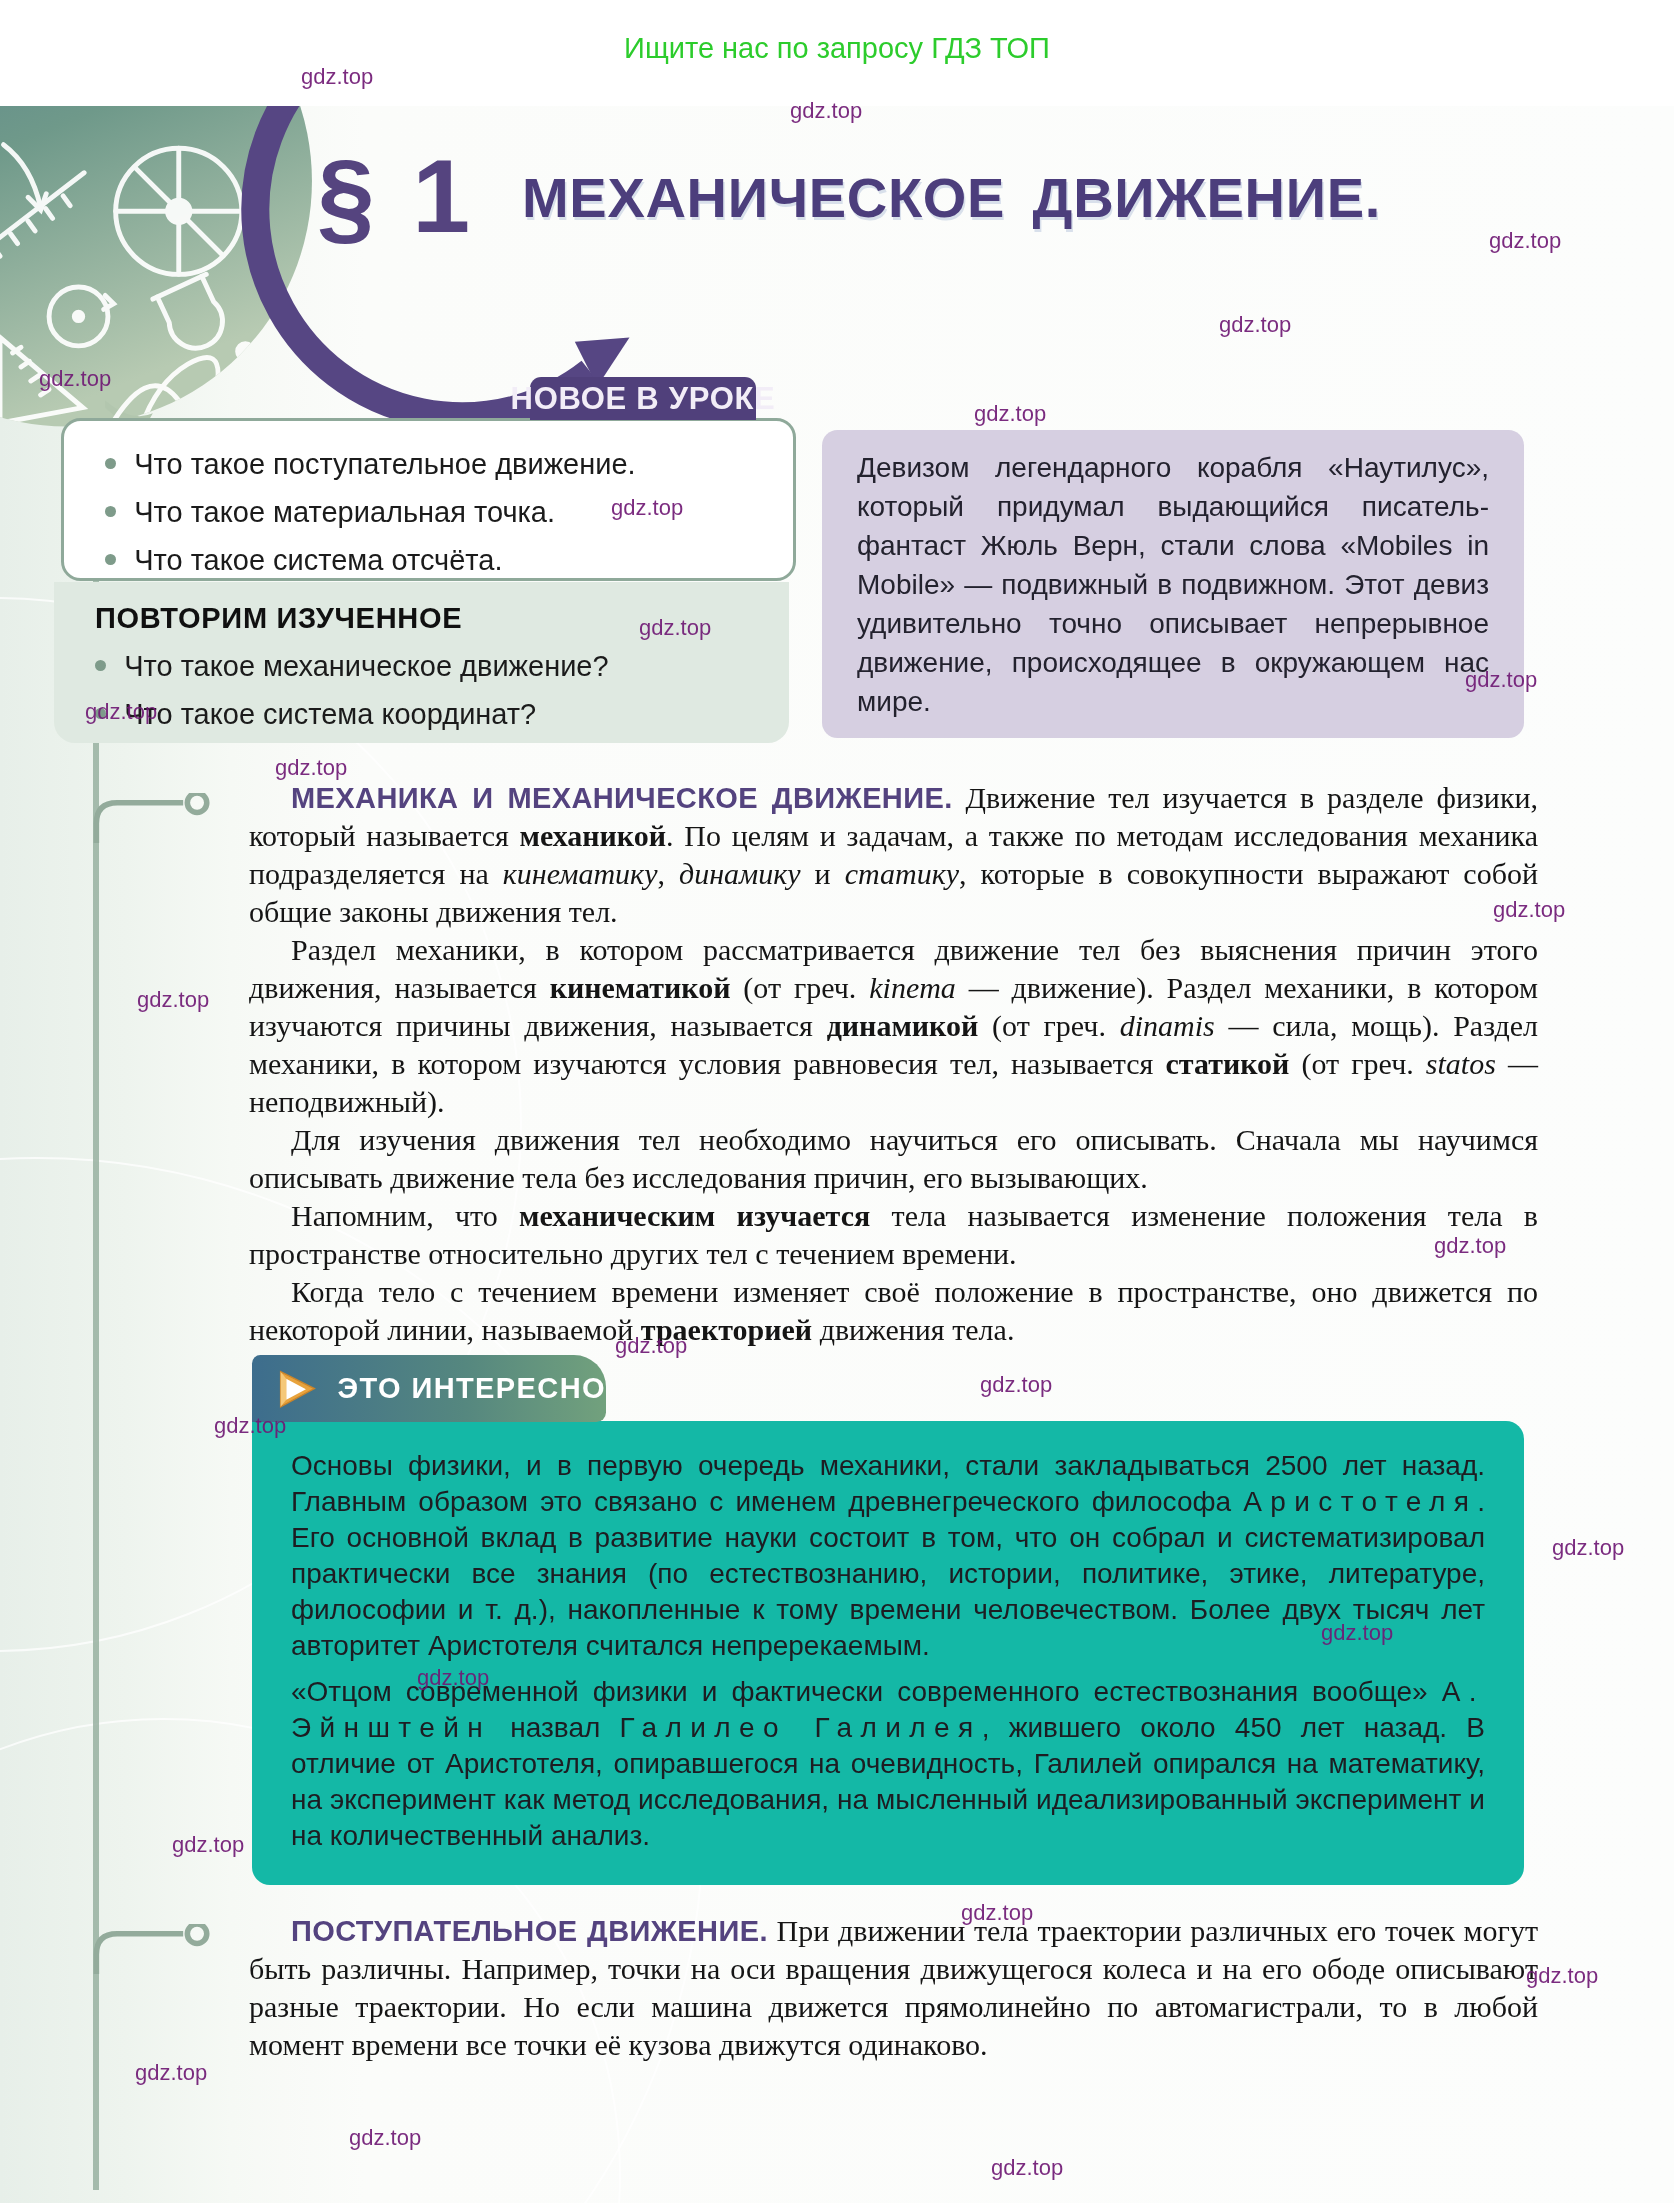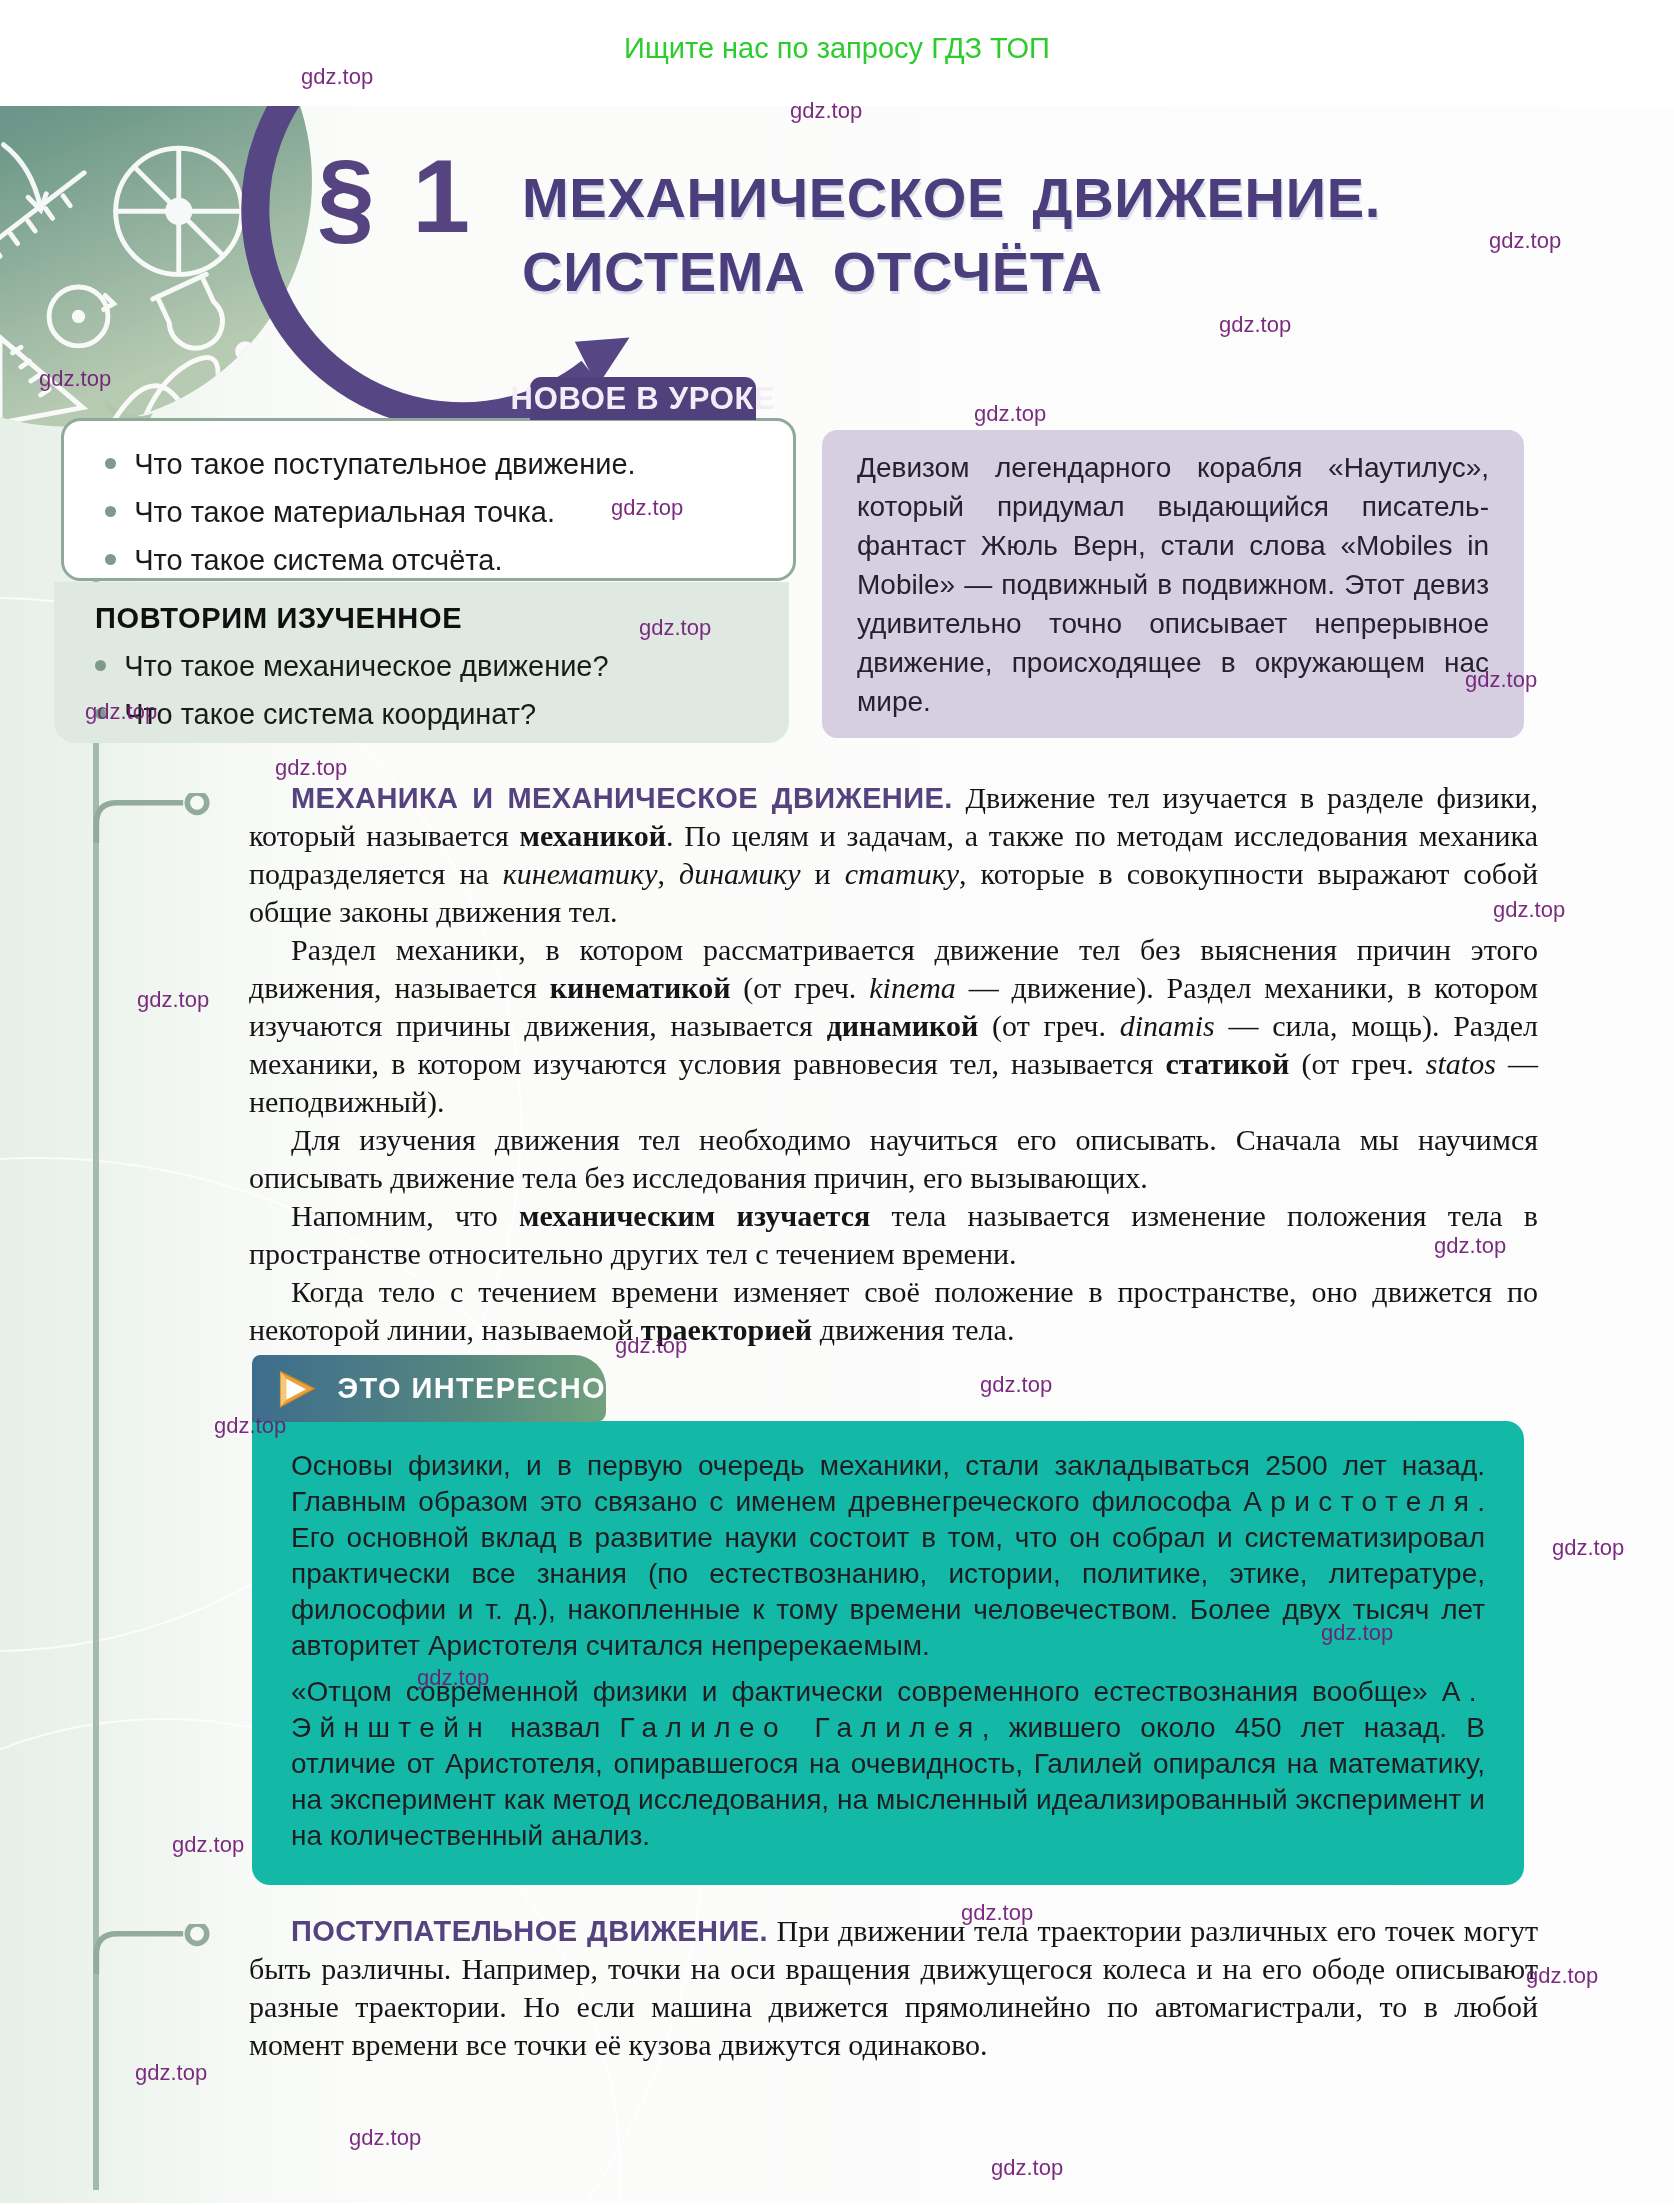--- a/index.html
+++ b/index.html
@@ -141,21 +141,20 @@
     </g>
     <g>
       <path d="M559,-130 A295,295 0 1 0 842,379" stroke="#564683" stroke-width="40" fill="none"></path>
       <path d="M852,400 L898,330 L820,336 Z" fill="#564683"></path>
     </g>
   </svg>
 
   <div class="section-mark">§ 1</div>
   <div class="title">
     <div>МЕХАНИЧЕСКОЕ ДВИЖЕНИЕ.</div>
-    <div>СИСТЕМА ОТСЧЁТА</div>
   </div>
 
   <div class="badge-new">НОВОЕ В УРОКЕ</div>
 
   <div class="box-new">
     <div class="bullet-row">
       <span class="dot"></span>
       <span class="bullet-label">Что такое поступательное движение.</span>
     </div>
     <div class="bullet-row">

